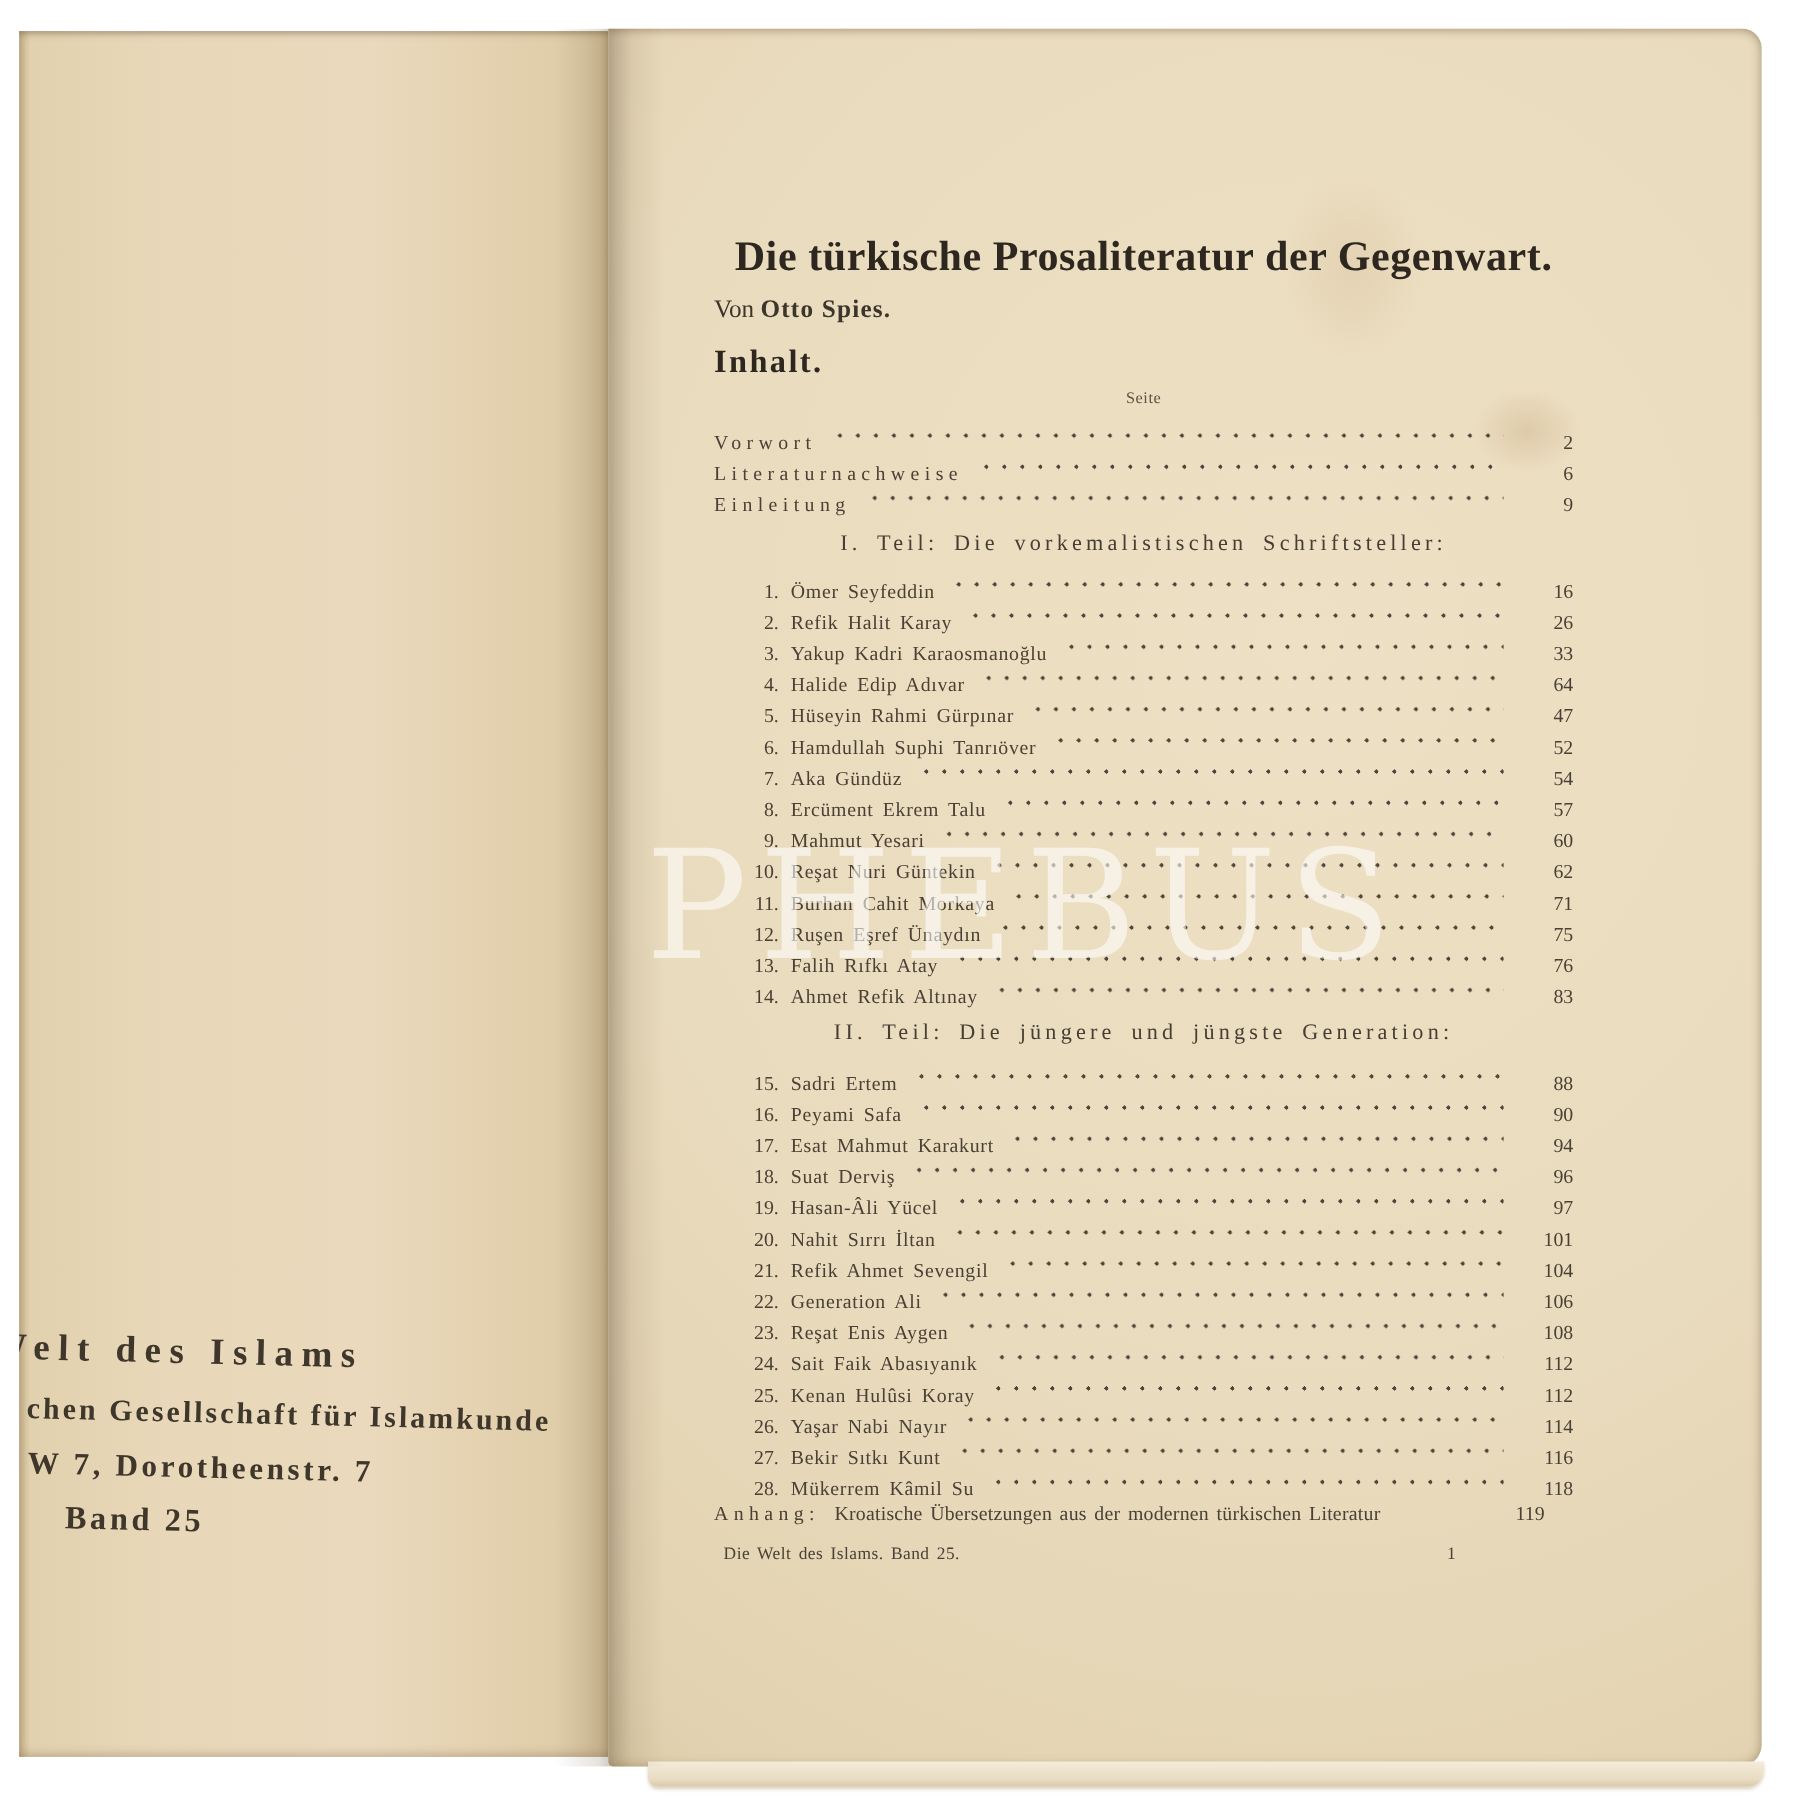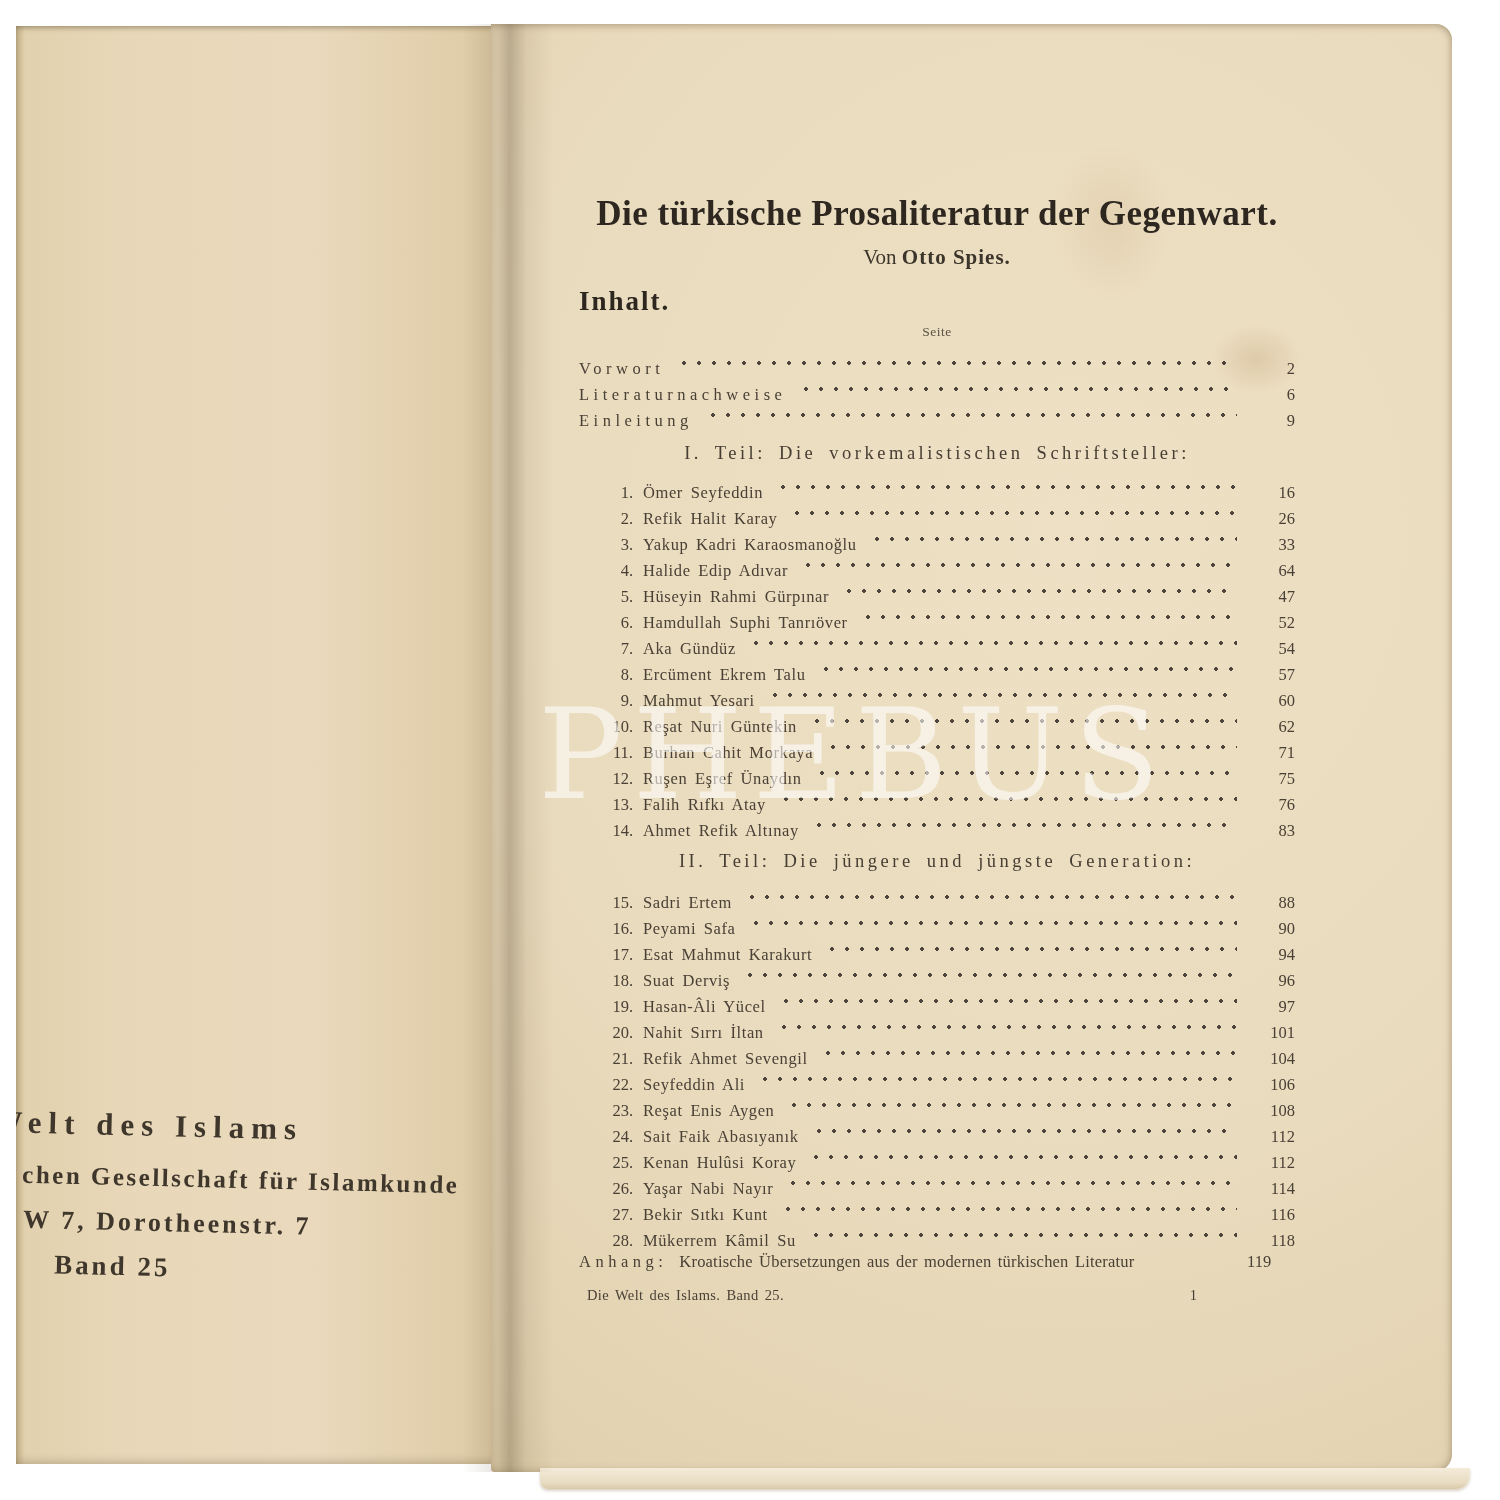--- a/index.html
+++ b/index.html
@@ -19,21 +19,21 @@
     position:absolute;left:-20px;top:1078px;width:560px;
     transform:rotate(1.4deg);transform-origin:left top;
     color:#3f372c;
   }
   .lp-line1{font-size:31px;font-weight:700;letter-spacing:7px;margin:0 0 20px -4px;}
   .lp-line2{font-size:25px;font-weight:700;letter-spacing:2.5px;margin:0 0 16px 28px;}
   .lp-line3{font-size:26px;font-weight:700;letter-spacing:3px;margin:0 0 14px 30px;}
   .lp-line4{font-size:27px;font-weight:700;letter-spacing:3px;margin:0 0 0 62px;}
   
   .right-page{
-    position:absolute;left:491px;top:24px;width:961px;height:1448px;
+    position:absolute;left:507px;top:24px;width:961px;height:1448px;
     background:radial-gradient(120% 90% at 60% 35%, #eee0c4 0%, #e9dbbd 50%, #e2d2b1 82%, #d8c49e 100%);
     border-radius:0 16px 18px 4px;
     box-shadow:inset 0 5px 7px -3px rgba(120,100,68,.4), inset -5px 0 9px -4px rgba(120,100,68,.35), inset 0 -6px 9px -5px rgba(120,100,68,.3);
   }
   .under-pages{
     position:absolute;left:540px;top:1468px;width:930px;height:21px;
     background:linear-gradient(to bottom,#f4ebd9,#e8dcc2 70%,#d9c9a8);
     border-radius:0 0 14px 8px;
     box-shadow:0 2px 3px rgba(150,130,95,.35);
   }
@@ -41,21 +41,21 @@
     position:absolute;left:462px;top:24px;width:92px;height:1448px;pointer-events:none;
     background:linear-gradient(to right,rgba(100,80,50,0) 0%,rgba(100,80,50,.16) 40%,rgba(85,66,40,.30) 52%,rgba(100,80,50,.10) 70%,rgba(100,80,50,0) 100%);
   }
   .stain-a{position:absolute;left:720px;top:300px;width:90px;height:70px;border-radius:50%;
     background:radial-gradient(closest-side,rgba(185,150,105,.28),rgba(185,150,105,0));}
   .stain-b{position:absolute;left:560px;top:120px;width:120px;height:160px;border-radius:50%;
     background:radial-gradient(closest-side,rgba(190,160,115,.18),rgba(190,160,115,0));}
   
   .content{position:absolute;left:88px;top:0;width:716px;color:#453c31;}
   .title{margin-top:170px;text-align:center;font-size:35px;line-height:40px;font-weight:700;color:#2d2720;letter-spacing:.5px;}
-  .byline{margin-top:10px;text-align:center;font-size:21px;line-height:26px;color:#3c352b;}
+  .byline{margin-top:10px;font-size:21px;line-height:26px;color:#3c352b;}
   .byline b{letter-spacing:1px;}
   .inhalt{margin-top:16px;font-size:27px;line-height:30px;font-weight:700;letter-spacing:2px;color:#2d2720;}
   .seite{margin-top:8px;height:18px;text-align:center;font-size:13.5px;color:#5c5346;letter-spacing:.5px;}
   .rows{margin-top:6px;}
   .row{display:flex;align-items:baseline;height:26px;line-height:26px;font-size:16.5px;white-space:nowrap;}
   .row .num{width:54px;text-align:right;flex:0 0 auto;color:#4a4136;}
   .row .num + .label{margin-left:10px;}
   .row .label{flex:0 0 auto;color:#4a4136;letter-spacing:.6px;word-spacing:3px;}
   .front .label{letter-spacing:4.5px;word-spacing:2px;}
   .row .leader{
@@ -250,21 +250,21 @@
           <span class="page">101</span>
         </div>
         <div class="row">
           <span class="num">21.</span>
           <span class="label">Refik Ahmet Sevengil</span>
           <span class="leader"></span>
           <span class="page">104</span>
         </div>
         <div class="row">
           <span class="num">22.</span>
-          <span class="label">Seyfeddin Ali</span>
+          <span class="label">Generation Ali</span>
           <span class="leader"></span>
           <span class="page">106</span>
         </div>
         <div class="row">
           <span class="num">23.</span>
           <span class="label">Reşat Enis Aygen</span>
           <span class="leader"></span>
           <span class="page">108</span>
         </div>
         <div class="row">

